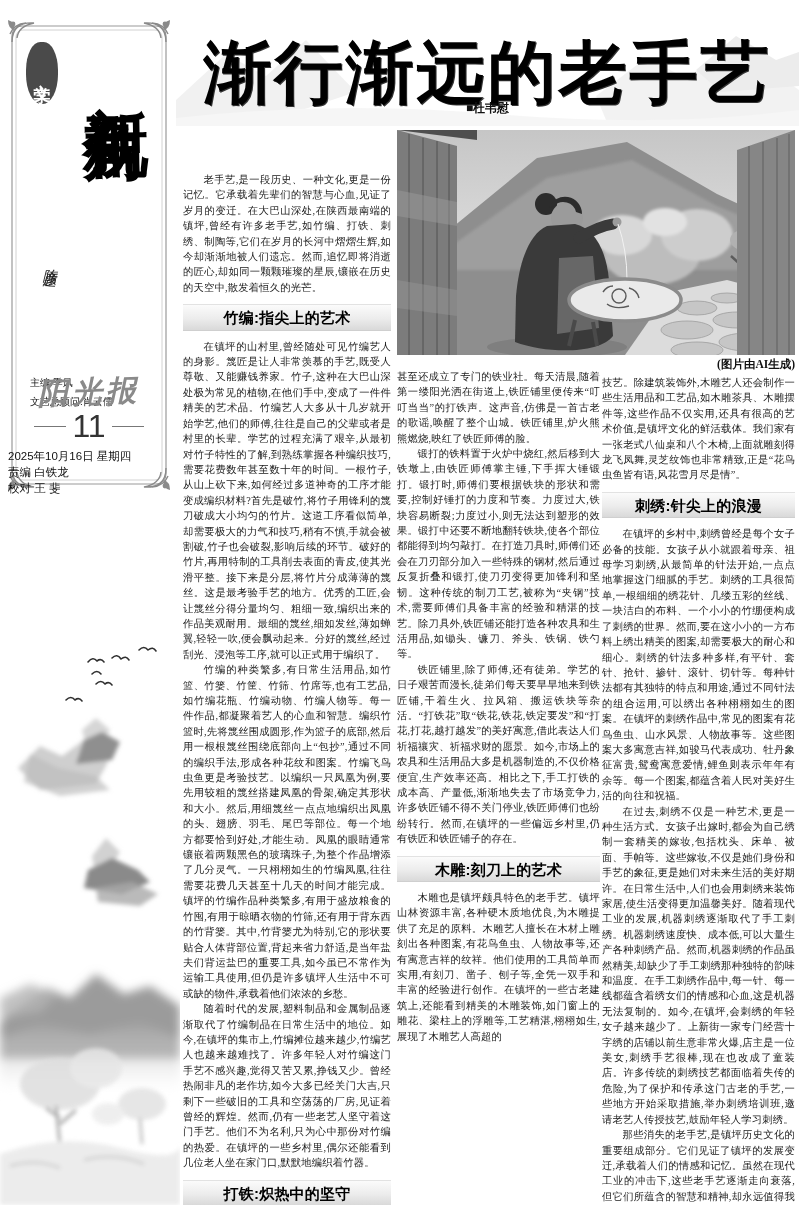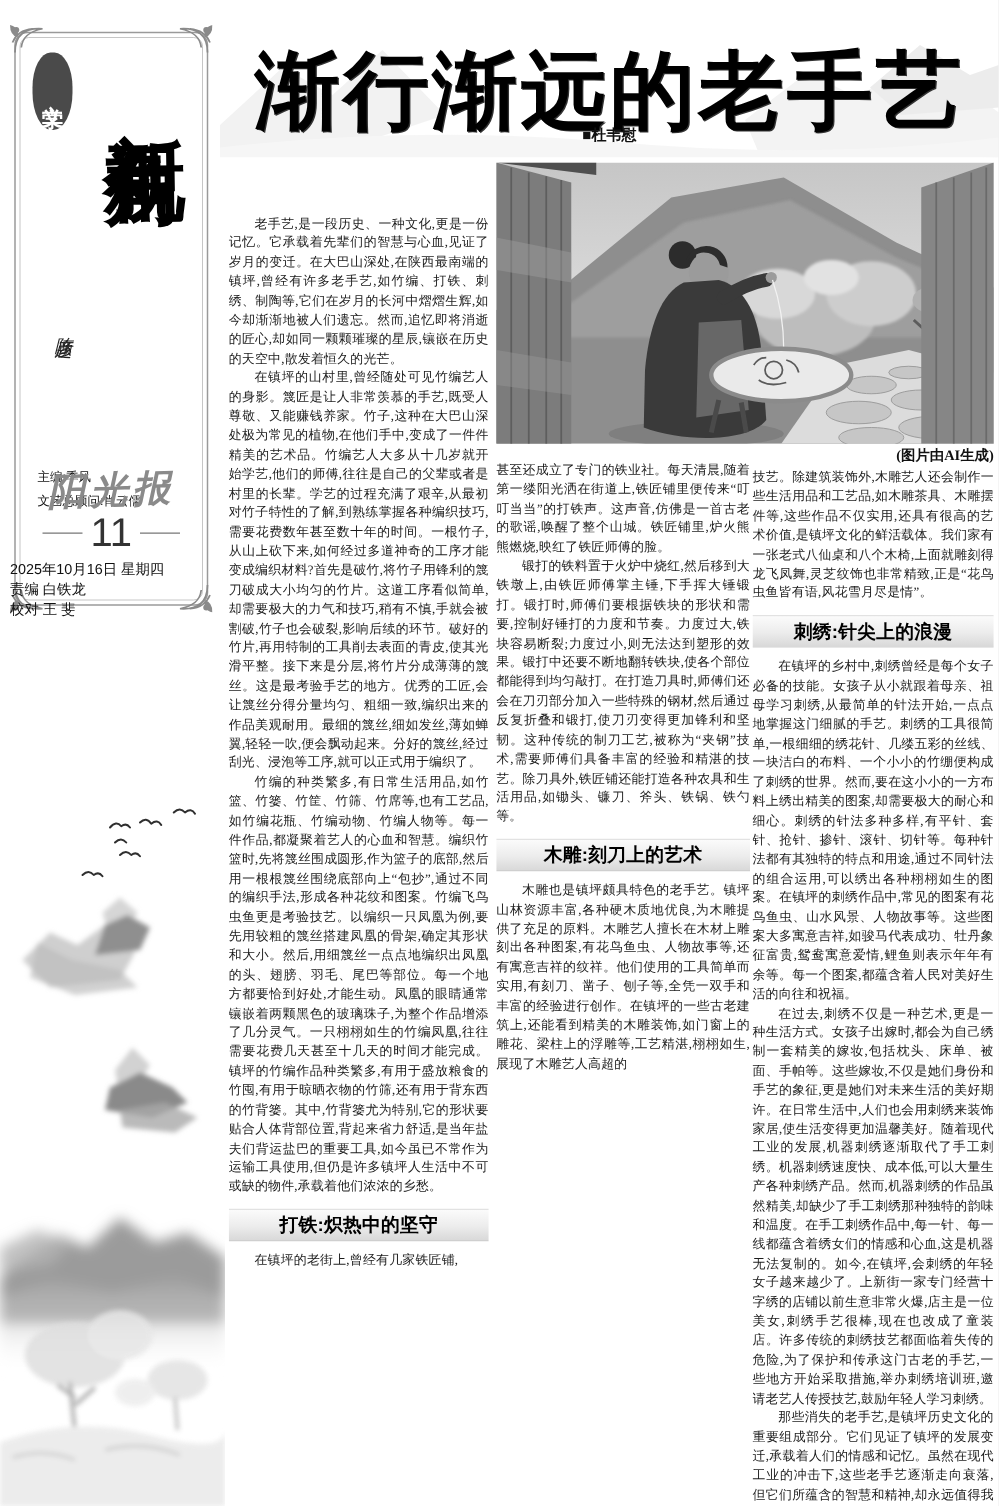--- a/index.html
+++ b/index.html
@@ -282,29 +282,32 @@
           <path d="M210,174 q8,6 22,2 M232,158 q8,2 10,10 M206,162 q4,-6 10,-6"></path>
         </g>
         <path d="M178,190 L172,216 M196,192 L200,216" stroke="#4a4a4a" stroke-width="4"></path>
       </g>
     </svg>
   </div>
   <div class="caption">(图片由AI生成)</div>
 
   <div class="col col-1">
     <p>老手艺,是一段历史、一种文化,更是一份记忆。它承载着先辈们的智慧与心血,见证了岁月的变迁。在大巴山深处,在陕西最南端的镇坪,曾经有许多老手艺,如竹编、打铁、刺绣、制陶等,它们在岁月的长河中熠熠生辉,如今却渐渐地被人们遗忘。然而,追忆即将消逝的匠心,却如同一颗颗璀璨的星辰,镶嵌在历史的天空中,散发着恒久的光芒。</p>
+    <div class="sec-head">竹编:指尖上的艺术</div>
     <p>在镇坪的山村里,曾经随处可见竹编艺人的身影。篾匠是让人非常羡慕的手艺,既受人尊敬、又能赚钱养家。竹子,这种在大巴山深处极为常见的植物,在他们手中,变成了一件件精美的艺术品。竹编艺人大多从十几岁就开始学艺,他们的师傅,往往是自己的父辈或者是村里的长辈。学艺的过程充满了艰辛,从最初对竹子特性的了解,到熟练掌握各种编织技巧,需要花费数年甚至数十年的时间。一根竹子,从山上砍下来,如何经过多道神奇的工序才能变成编织材料?首先是破竹,将竹子用锋利的篾刀破成大小均匀的竹片。这道工序看似简单,却需要极大的力气和技巧,稍有不慎,手就会被割破,竹子也会破裂,影响后续的环节。破好的竹片,再用特制的工具削去表面的青皮,使其光滑平整。接下来是分层,将竹片分成薄薄的篾丝。这是最考验手艺的地方。优秀的工匠,会让篾丝分得分量均匀、粗细一致,编织出来的作品美观耐用。最细的篾丝,细如发丝,薄如蝉翼,轻轻一吹,便会飘动起来。分好的篾丝,经过刮光、浸泡等工序,就可以正式用于编织了。</p>
     <p>竹编的种类繁多,有日常生活用品,如竹篮、竹篓、竹筐、竹筛、竹席等,也有工艺品,如竹编花瓶、竹编动物、竹编人物等。每一件作品,都凝聚着艺人的心血和智慧。编织竹篮时,先将篾丝围成圆形,作为篮子的底部,然后用一根根篾丝围绕底部向上“包抄”,通过不同的编织手法,形成各种花纹和图案。竹编飞鸟虫鱼更是考验技艺。以编织一只凤凰为例,要先用较粗的篾丝搭建凤凰的骨架,确定其形状和大小。然后,用细篾丝一点点地编织出凤凰的头、翅膀、羽毛、尾巴等部位。每一个地方都要恰到好处,才能生动。凤凰的眼睛通常镶嵌着两颗黑色的玻璃珠子,为整个作品增添了几分灵气。一只栩栩如生的竹编凤凰,往往需要花费几天甚至十几天的时间才能完成。镇坪的竹编作品种类繁多,有用于盛放粮食的竹囤,有用于晾晒衣物的竹筛,还有用于背东西的竹背篓。其中,竹背篓尤为特别,它的形状要贴合人体背部位置,背起来省力舒适,是当年盐夫们背运盐巴的重要工具,如今虽已不常作为运输工具使用,但仍是许多镇坪人生活中不可或缺的物件,承载着他们浓浓的乡愁。</p>
+    <p>随着时代的发展,塑料制品和金属制品逐渐取代了竹编制品在日常生活中的地位。如今,在镇坪的集市上,竹编摊位越来越少,竹编艺人也越来越难找了。许多年轻人对竹编这门手艺不感兴趣,觉得又苦又累,挣钱又少。曾经热闹非凡的老作坊,如今大多已经关门大吉,只剩下一些破旧的工具和空荡荡的厂房,见证着曾经的辉煌。然而,仍有一些老艺人坚守着这门手艺。他们不为名利,只为心中那份对竹编的热爱。在镇坪的一些乡村里,偶尔还能看到几位老人坐在家门口,默默地编织着竹器。</p>
     <div class="sec-head">打铁:炽热中的坚守</div>
     <p>在镇坪的老街上,曾经有几家铁匠铺,</p>
   </div>
 
   <div class="col col-2">
     <p style="text-indent:0;">甚至还成立了专门的铁业社。每天清晨,随着第一缕阳光洒在街道上,铁匠铺里便传来“叮叮当当”的打铁声。这声音,仿佛是一首古老的歌谣,唤醒了整个山城。铁匠铺里,炉火熊熊燃烧,映红了铁匠师傅的脸。</p>
     <p>锻打的铁料置于火炉中烧红,然后移到大铁墩上,由铁匠师傅掌主锤,下手挥大锤锻打。锻打时,师傅们要根据铁块的形状和需要,控制好锤打的力度和节奏。力度过大,铁块容易断裂;力度过小,则无法达到塑形的效果。锻打中还要不断地翻转铁块,使各个部位都能得到均匀敲打。在打造刀具时,师傅们还会在刀刃部分加入一些特殊的钢材,然后通过反复折叠和锻打,使刀刃变得更加锋利和坚韧。这种传统的制刀工艺,被称为“夹钢”技术,需要师傅们具备丰富的经验和精湛的技艺。除刀具外,铁匠铺还能打造各种农具和生活用品,如锄头、镰刀、斧头、铁锅、铁勺等。</p>
+    <p>铁匠铺里,除了师傅,还有徒弟。学艺的日子艰苦而漫长,徒弟们每天要早早地来到铁匠铺,干着生火、拉风箱、搬运铁块等杂活。“打铁花”取“铁花,铁花,铁定要发”和“打花,打花,越打越发”的美好寓意,借此表达人们祈福禳灾、祈福求财的愿景。如今,市场上的农具和生活用品大多是机器制造的,不仅价格便宜,生产效率还高。相比之下,手工打铁的成本高、产量低,渐渐地失去了市场竞争力,许多铁匠铺不得不关门停业,铁匠师傅们也纷纷转行。然而,在镇坪的一些偏远乡村里,仍有铁匠和铁匠铺子的存在。</p>
     <div class="sec-head">木雕:刻刀上的艺术</div>
     <p>木雕也是镇坪颇具特色的老手艺。镇坪山林资源丰富,各种硬木质地优良,为木雕提供了充足的原料。木雕艺人擅长在木材上雕刻出各种图案,有花鸟鱼虫、人物故事等,还有寓意吉祥的纹祥。他们使用的工具简单而实用,有刻刀、凿子、刨子等,全凭一双手和丰富的经验进行创作。在镇坪的一些古老建筑上,还能看到精美的木雕装饰,如门窗上的雕花、梁柱上的浮雕等,工艺精湛,栩栩如生,展现了木雕艺人高超的</p>
   </div>
 
   <div class="col col-3">
     <p style="text-indent:0;">技艺。除建筑装饰外,木雕艺人还会制作一些生活用品和工艺品,如木雕茶具、木雕摆件等,这些作品不仅实用,还具有很高的艺术价值,是镇坪文化的鲜活载体。我们家有一张老式八仙桌和八个木椅,上面就雕刻得龙飞凤舞,灵芝纹饰也非常精致,正是“花鸟虫鱼皆有语,风花雪月尽是情”。</p>
     <div class="sec-head">刺绣:针尖上的浪漫</div>
     <p>在镇坪的乡村中,刺绣曾经是每个女子必备的技能。女孩子从小就跟着母亲、祖母学习刺绣,从最简单的针法开始,一点点地掌握这门细腻的手艺。刺绣的工具很简单,一根细细的绣花针、几缕五彩的丝线、一块洁白的布料、一个小小的竹绷便构成了刺绣的世界。然而,要在这小小的一方布料上绣出精美的图案,却需要极大的耐心和细心。刺绣的针法多种多样,有平针、套针、抢针、掺针、滚针、切针等。每种针法都有其独特的特点和用途,通过不同针法的组合运用,可以绣出各种栩栩如生的图案。在镇坪的刺绣作品中,常见的图案有花鸟鱼虫、山水风景、人物故事等。这些图案大多寓意吉祥,如骏马代表成功、牡丹象征富贵,鸳鸯寓意爱情,鲤鱼则表示年年有余等。每一个图案,都蕴含着人民对美好生活的向往和祝福。</p>
     <p>在过去,刺绣不仅是一种艺术,更是一种生活方式。女孩子出嫁时,都会为自己绣制一套精美的嫁妆,包括枕头、床单、被面、手帕等。这些嫁妆,不仅是她们身份和手艺的象征,更是她们对未来生活的美好期许。在日常生活中,人们也会用刺绣来装饰家居,使生活变得更加温馨美好。随着现代工业的发展,机器刺绣逐渐取代了手工刺绣。机器刺绣速度快、成本低,可以大量生产各种刺绣产品。然而,机器刺绣的作品虽然精美,却缺少了手工刺绣那种独特的韵味和温度。在手工刺绣作品中,每一针、每一线都蕴含着绣女们的情感和心血,这是机器无法复制的。如今,在镇坪,会刺绣的年轻女子越来越少了。上新街一家专门经营十字绣的店铺以前生意非常火爆,店主是一位美女,刺绣手艺很棒,现在也改成了童装店。许多传统的刺绣技艺都面临着失传的危险,为了保护和传承这门古老的手艺,一些地方开始采取措施,举办刺绣培训班,邀请老艺人传授技艺,鼓励年轻人学习刺绣。</p>
     <p>那些消失的老手艺,是镇坪历史文化的重要组成部分。它们见证了镇坪的发展变迁,承载着人们的情感和记忆。虽然在现代工业的冲击下,这些老手艺逐渐走向衰落,但它们所蕴含的智慧和精神,却永远值得我们铭记和传承。或许,在未来的某一天,这些老手艺能够在新的时代背景下,找到新的发展机遇,重新焕发出勃勃生机。</p>

